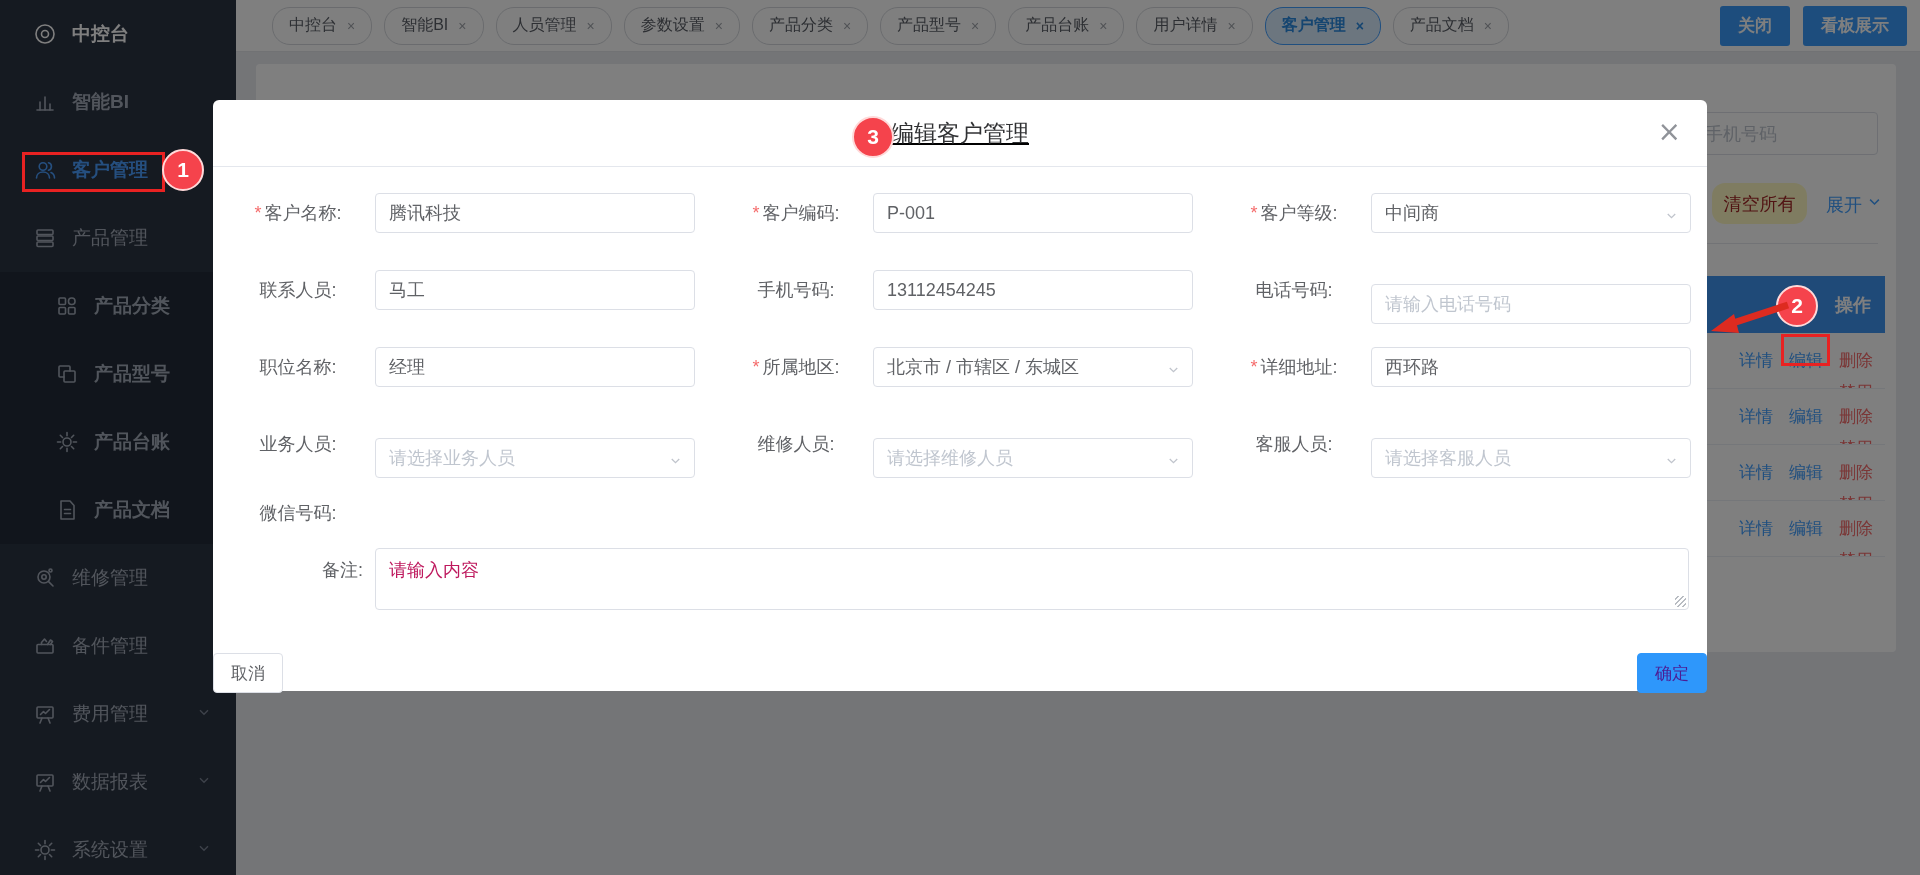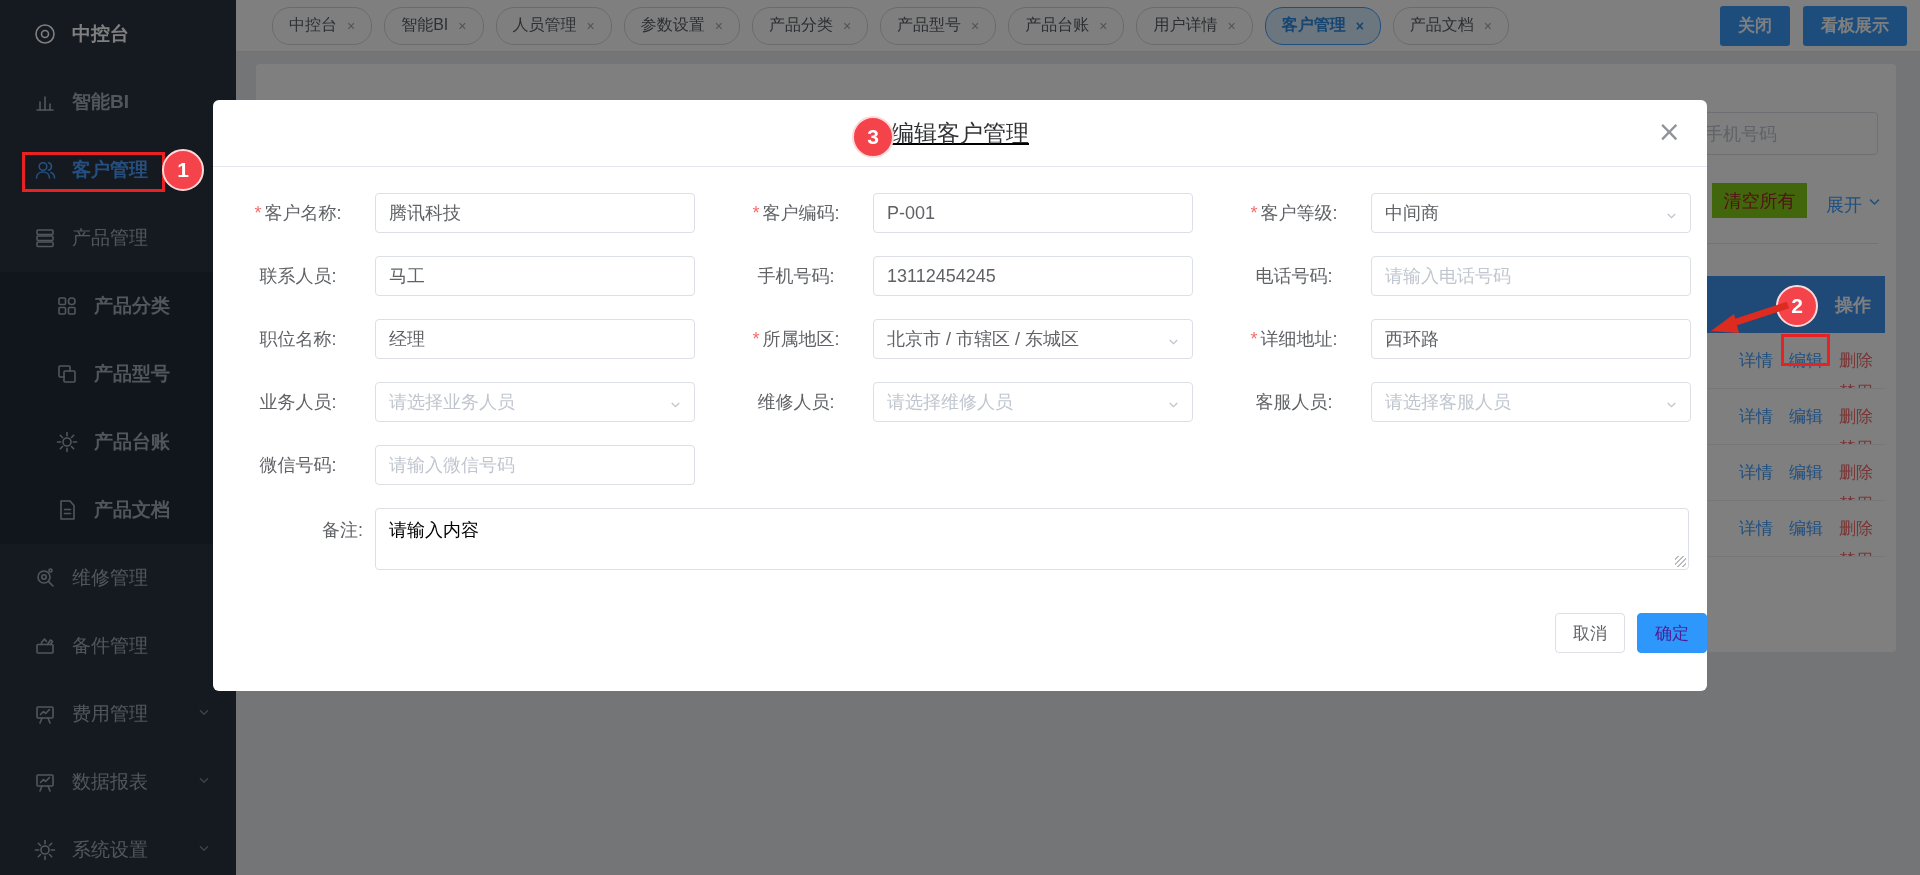--- a/index.html
+++ b/index.html
@@ -28,22 +28,22 @@
   .tab.active{background:#d9ecff;border-color:#409eff;color:#2a8ae0;font-weight:bold;}
   .tab.active .x{color:#2a8ae0;}
   .topbtns{margin-left:auto;display:flex;gap:13px;padding-right:13px;}
   .tb-btn{height:40px;padding:0 18px;background:#3b9bfa;color:#fff;font-size:17px;border:none;
           border-radius:3px;display:flex;align-items:center;cursor:pointer;font-weight:bold;}
   
   .card{position:absolute;left:256px;top:64px;width:1640px;height:588px;background:#fff;border-radius:4px;z-index:1;}
   .bg-search{position:absolute;left:1690px;top:112px;width:188px;height:43px;border:1px solid #dcdfe6;
              border-radius:4px;background:#fff;color:#bfc5ce;font-size:18px;display:flex;align-items:center;
              padding-left:14px;box-sizing:border-box;z-index:2;}
-  .bg-clear{position:absolute;left:1712px;top:183px;width:95px;height:35px;background:#84cc16;color:#a32626;
-            font-size:18px;border:none;border-radius:0;display:flex;align-items:center;justify-content:center;z-index:2;cursor:pointer;}
+  .bg-clear{position:absolute;left:1712px;top:183px;width:95px;height:41px;background:#fef9c3;color:#a32626;
+            font-size:18px;border:none;border-radius:13px;display:flex;align-items:center;justify-content:center;z-index:2;cursor:pointer;}
   .bg-expand{position:absolute;left:1826px;top:193px;color:#409eff;font-size:18px;display:flex;align-items:flex-start;gap:5px;z-index:2;cursor:pointer;}
   .bg-expand svg{width:15px;height:15px;}
   .bg-divider{position:absolute;left:1400px;top:243px;width:478px;height:1px;background:#e4e7ed;z-index:2;}
   .bg-thead{position:absolute;left:1360px;top:276px;width:525px;height:57px;background:#3f94f0;z-index:2;
             display:flex;align-items:center;justify-content:flex-end;padding-right:14px;box-sizing:border-box;
             color:#fff;font-size:18px;font-weight:bold;}
   .bg-rows{position:absolute;left:1360px;top:333px;width:525px;z-index:2;}
   .bg-row{height:56px;border-bottom:1px solid #ebeef5;display:flex;align-items:center;justify-content:flex-end;
           gap:16px;padding-right:12px;box-sizing:border-box;font-size:17px;position:relative;overflow:hidden;background:#fff;}
   .act-link{color:#409eff;cursor:pointer;}
@@ -57,30 +57,30 @@
   .modal-header{height:66px;border-bottom:1px solid #e4e7ed;display:flex;align-items:center;justify-content:center;position:relative;text-decoration:underline;}
   .modal-title{font-size:23px;color:#303133;}
   .modal-close{position:absolute;right:26px;top:18px;font-size:28px;color:#909399;line-height:28px;cursor:pointer;
                font-family:"DejaVu Sans",sans-serif;}
   .fgrid{display:grid;grid-template-columns:repeat(3,498px);row-gap:23px;padding-top:26px;}
   .field{display:flex;align-items:center;padding-left:20px;box-sizing:border-box;}
   .field label{width:130px;flex:none;text-align:center;font-size:18px;color:#606266;padding-right:12px;white-space:nowrap;}
   .req{color:#f56c6c;margin-right:3px;font-size:18px;}
   .ctrl{width:320px;height:40px;border:1px solid #dcdfe6;border-radius:4px;background:#fff;box-sizing:border-box;
         display:flex;align-items:center;padding:0 13px;font-size:18px;color:#606266;position:relative;white-space:nowrap;overflow:hidden;}
-  .ctrl.ph{color:#c0c6cf;}
+  .ctrl.ph{color:#c0c6cf;margin-top:28px;}
   .sel-arrow{position:absolute;right:11px;top:13px;color:#c0c4cc;}
   .sel-arrow svg{width:15px;height:15px;}
   .remark-row{display:flex;margin-top:23px;padding-left:20px;box-sizing:border-box;}
   .remark-row label{width:130px;flex:none;text-align:right;font-size:18px;color:#606266;padding-right:12px;padding-top:10px;}
   .remark-box{width:1314px;height:62px;border:1px solid #dcdfe6;border-radius:4px;box-sizing:border-box;
-              padding:9px 13px;font-size:18px;color:#000000;position:relative;}
+              padding:9px 13px;font-size:18px;color:#be185d;position:relative;}
   .resize-handle{position:absolute;right:2px;bottom:2px;width:11px;height:11px;
                  background:repeating-linear-gradient(135deg,transparent 0 2px,#b8bcc2 2px 3.5px);cursor:se-resize;}
-  .modal-footer{display:flex;justify-content:flex-end;gap:12px;margin-top:43px;}
+  .modal-footer{display:flex;justify-content:space-between;gap:12px;margin-top:43px;}
   .btn{height:40px;min-width:70px;border-radius:4px;font-size:17px;display:flex;align-items:center;justify-content:center;
        cursor:pointer;box-sizing:border-box;padding:0 16px;}
   .btn.cancel{background:#fff;border:1px solid #dcdfe6;color:#606266;}
   .btn.ok{background:#2e97fb;border:1px solid #2e97fb;color:#4c1d95;}
   
   .anno{z-index:20;position:absolute;}
   .anno-box{border:3px solid #e82222;box-sizing:border-box;background:transparent;}
   .anno-badge{width:42px;height:42px;border-radius:50%;background:#f5434c;border:2px solid #ffd9d9;
               color:#fff;font-size:21px;font-weight:bold;display:flex;align-items:center;justify-content:center;box-sizing:border-box;}
   .anno-arrow{pointer-events:none;}
@@ -408,23 +408,20 @@
           <label>客服人员:</label>
           <div class="ctrl ph">
             <span>请选择客服人员</span>
             <span class="sel-arrow"><svg viewBox="0 0 24 24" fill="none" stroke="currentColor" stroke-width="2">
                 <path d="M6 9.5l6 6 6-6"></path>
               </svg></span>
           </div>
         </div>
         <div class="field">
           <label>微信号码:</label>
-          <div class="ctrl ph">
-            <span>请输入微信号码</span>
-          </div>
         </div>
       </div>
     <div class="remark-row">
       <label id="remarklabel">备注:</label>
       <div class="remark-box">
         <span>请输入内容</span>
         <span class="resize-handle"></span>
       </div>
     </div>
     <div class="modal-footer">

